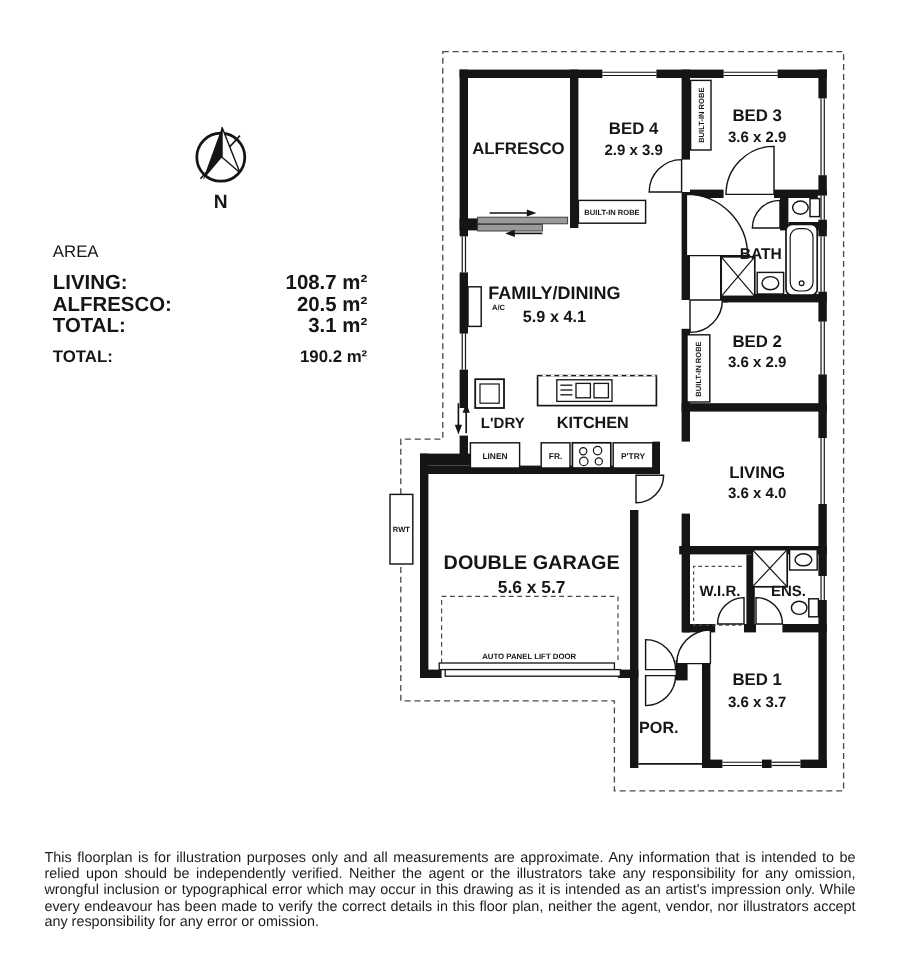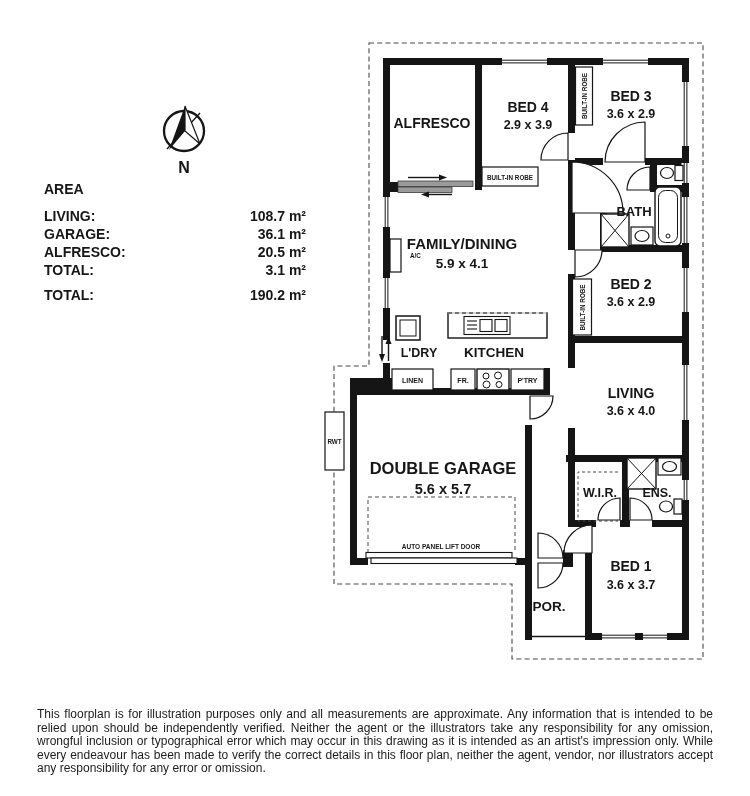--- a/index.html
+++ b/index.html
@@ -1,23 +1,23 @@
 <!DOCTYPE html>
 <html><head>
 <meta charset="utf-8">
 <style>
   html,body{margin:0;padding:0;background:#fff;}
   body{width:750px;height:796px;position:relative;overflow:hidden;
        font-family:"Liberation Sans",sans-serif;color:#161616;}
   .plan-svg{position:absolute;left:0;top:0;}
   svg text{font-family:"Liberation Sans",sans-serif;font-weight:bold;fill:#161616;}
   .area-table{position:absolute;left:44px;top:181px;width:262px;}
-  .area-title{font-weight:bold;font-size:14px;margin-bottom:10px;}
+  .area-title{font-weight:normal;font-size:14px;margin-bottom:10px;margin-top:20px;}
   .area-row{display:flex;justify-content:space-between;font-weight:bold;
-            font-size:14px;line-height:18px;}
+            font-size:17px;line-height:18px;}
   .area-row.total{margin-top:7px;font-size:14px;align-items:center;}
   .disclaimer{position:absolute;left:37px;width:676px;top:696px;
               font-size:12px;line-height:13.5px;text-align:justify;color:#1c1c1c;}
 </style>
 </head>
 <body>
 
 <svg class="plan-svg" width="750" height="680" viewBox="0 0 750 680">
 
   <path d="M369,43 L703,43 L703,659 L512,659 L512,584 L334,584 L334,366 L369,366 Z" fill="none" stroke="#4a4a4a" stroke-width="1.1" stroke-dasharray="5,3.2"></path>
@@ -285,24 +285,20 @@
   </g>
 </svg>
 
 <div class="area-table">
   <div class="area-title">AREA</div>
   <div class="area-row">
     <span>LIVING:</span>
     <span>108.7 m²</span>
   </div>
   <div class="area-row">
-    <span>GARAGE:</span>
-    <span>36.1 m²</span>
-  </div>
-  <div class="area-row">
     <span>ALFRESCO:</span>
     <span>20.5 m²</span>
   </div>
   <div class="area-row">
     <span>TOTAL:</span>
     <span>3.1 m²</span>
   </div>
   <div class="area-row total">
     <span>TOTAL:</span>
     <span>190.2 m²</span>

